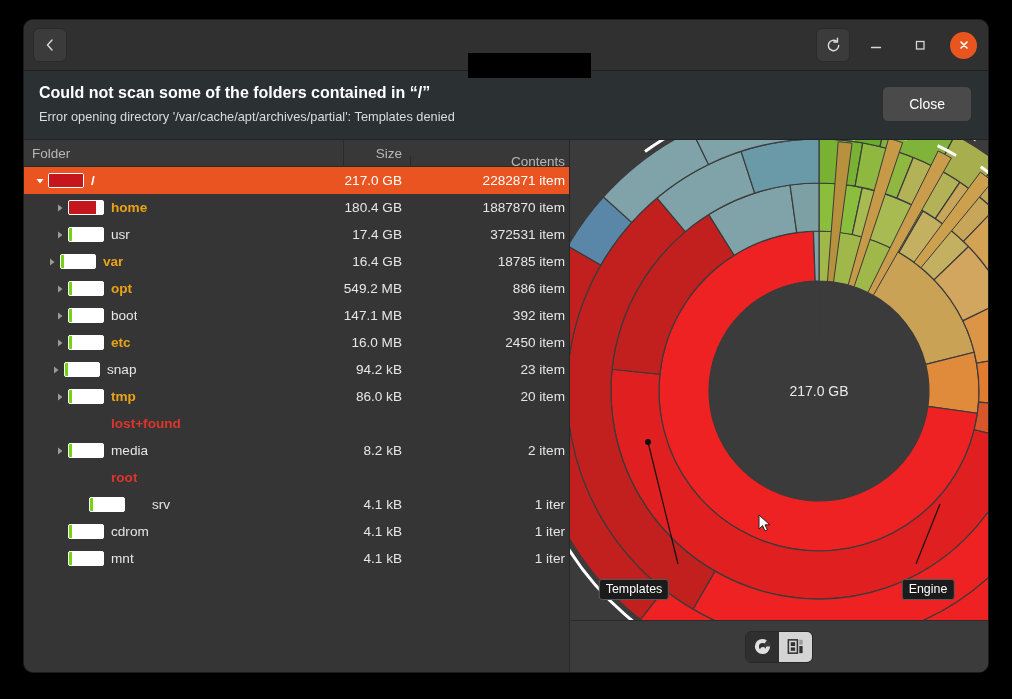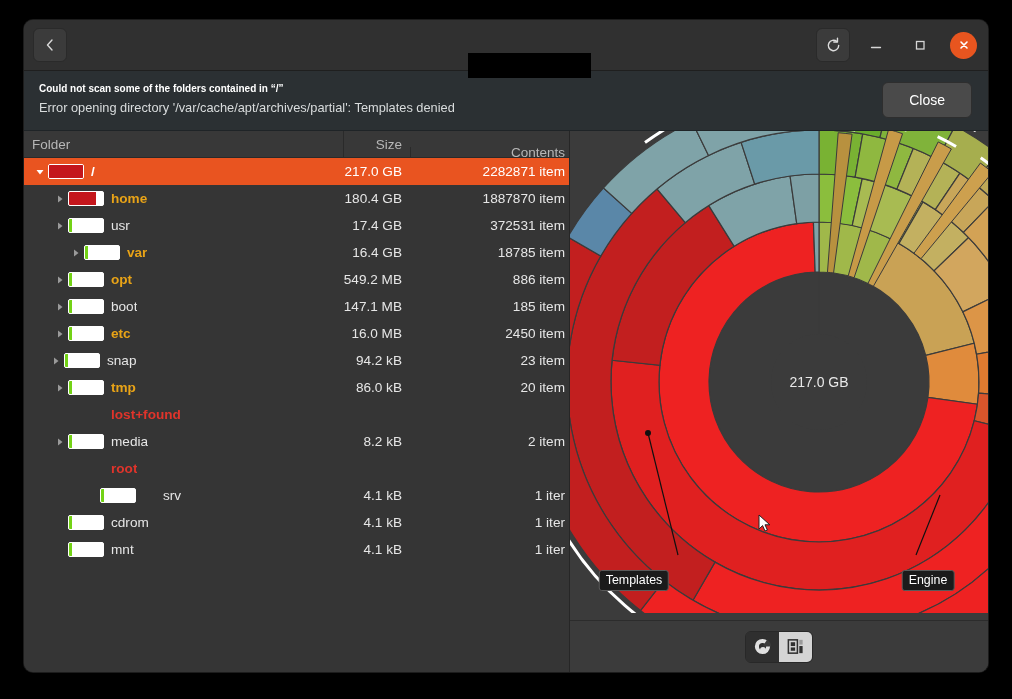--- a/index.html
+++ b/index.html
@@ -77,21 +77,21 @@
     border-bottom: 1px solid #1f2427;
     padding: 10px 16px 12px 15px;
     display: flex;
     align-items: center;
     flex: none;
     min-height: 60px;
   }
   .infobar-text { flex: 1; min-width: 0; }
   .infobar-title {
     color: #ffffff;
-    font-size: 10px;
+    font-size: 16px;
     font-weight: bold;
     line-height: 1.5;
     white-space: nowrap;
   }
   .infobar-detail {
     color: #d9dcdd;
     font-size: 12.8px;
     line-height: 1.6;
     margin-top: 2px;
     white-space: nowrap;
@@ -346,21 +346,21 @@
               </div>
               <div class="bar">
                 <div class="bar-fill" style="width: 8%; background: rgb(115, 210, 22);"></div>
               </div>
               <span class="name">usr</span>
             </div>
             <div class="cell-size">17.4 GB</div>
             <div class="cell-contents">372531 item</div>
           </div>
           <div class="row">
-            <div class="cell-folder" style="padding-left: 44px;">
+            <div class="cell-folder" style="padding-left: 20px;">
               <div class="expander">
                 <svg width="10" height="10" viewBox="0 0 10 10">
                   <path d="M3 1.5 L7.5 5 L3 8.5 Z" fill="#9a9a9a"></path>
                 </svg>
               </div>
               <div class="bar">
                 <div class="bar-fill" style="width: 8%; background: rgb(115, 210, 22);"></div>
               </div>
               <span class="name warn">var</span>
             </div>
@@ -388,21 +388,21 @@
                 <svg width="10" height="10" viewBox="0 0 10 10">
                   <path d="M3 1.5 L7.5 5 L3 8.5 Z" fill="#9a9a9a"></path>
                 </svg>
               </div>
               <div class="bar">
                 <div class="bar-fill" style="width: 8%; background: rgb(115, 210, 22);"></div>
               </div>
               <span class="name">boot</span>
             </div>
             <div class="cell-size">147.1 MB</div>
-            <div class="cell-contents">185 item</div>
+            <div class="cell-contents">392 item</div>
           </div>
           <div class="row">
             <div class="cell-folder" style="padding-left: 28px;">
               <div class="expander">
                 <svg width="10" height="10" viewBox="0 0 10 10">
                   <path d="M3 1.5 L7.5 5 L3 8.5 Z" fill="#9a9a9a"></path>
                 </svg>
               </div>
               <div class="bar">
                 <div class="bar-fill" style="width: 8%; background: rgb(115, 210, 22);"></div>
@@ -469,21 +469,21 @@
           <div class="row">
             <div class="cell-folder" style="padding-left: 28px;">
               <div class="expander"></div>
               <div style="width: 43px; flex: 0 0 auto;"></div>
               <span class="name err">root</span>
             </div>
             <div class="cell-size"></div>
             <div class="cell-contents"></div>
           </div>
           <div class="row">
-            <div class="cell-folder" style="padding-left: 40px; gap: 20px;">
+            <div class="cell-folder" style="padding-left: 29px; gap: 20px;">
               <div class="expander"></div>
               <div class="bar">
                 <div class="bar-fill" style="width: 8%; background: rgb(115, 210, 22);"></div>
               </div>
               <span class="name">srv</span>
             </div>
             <div class="cell-size">4.1 kB</div>
             <div class="cell-contents">1 iter</div>
           </div>
           <div class="row">

